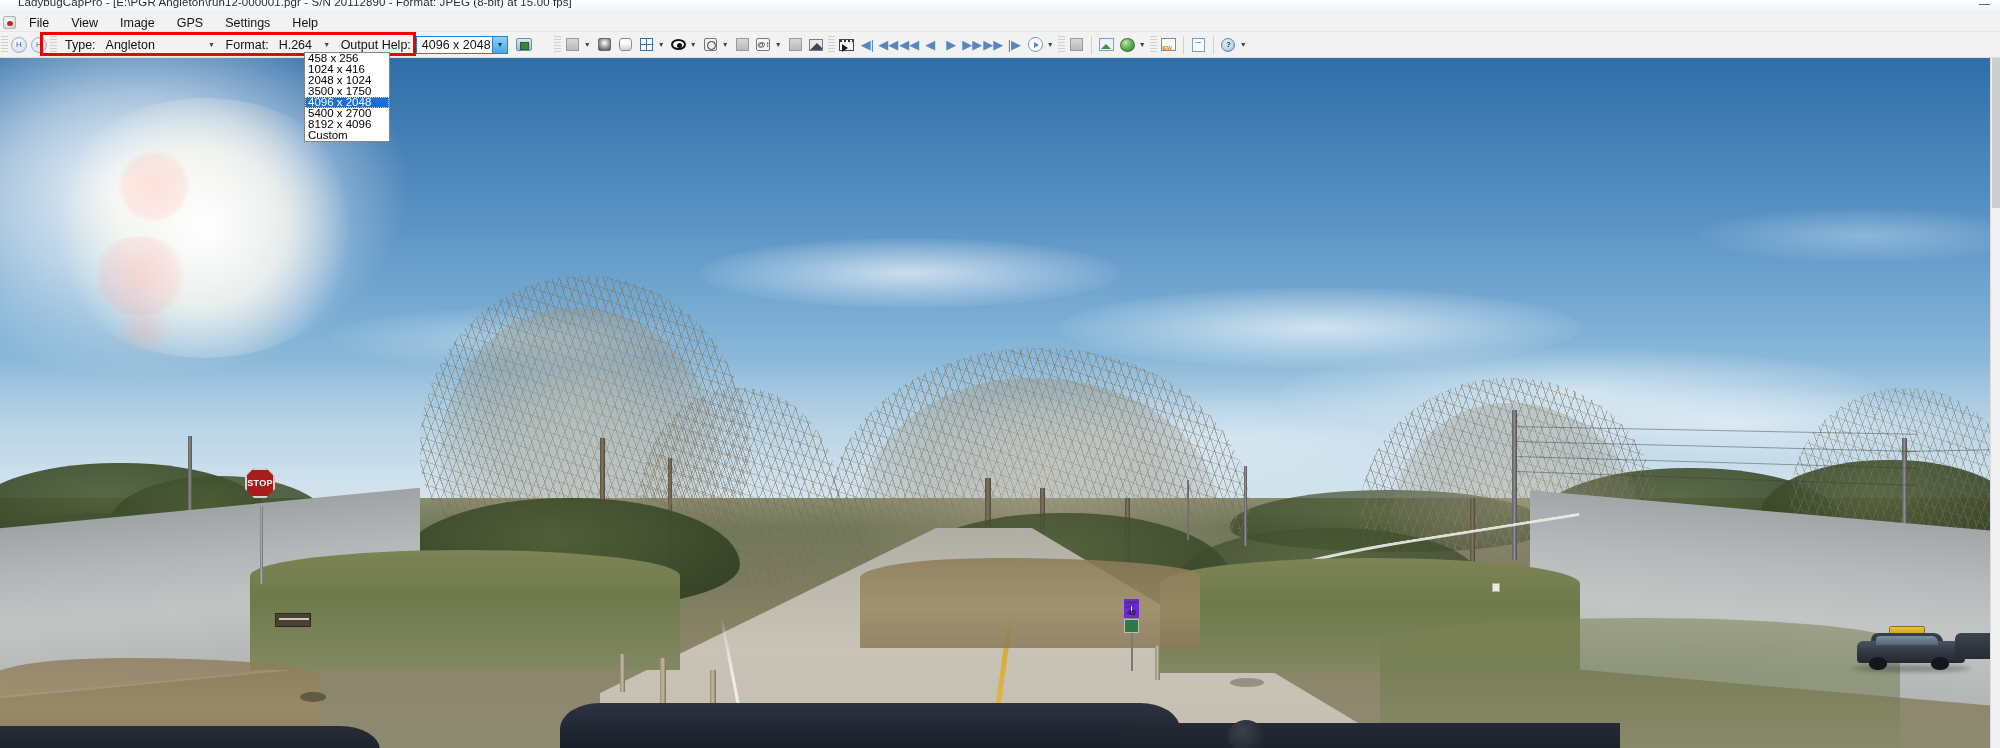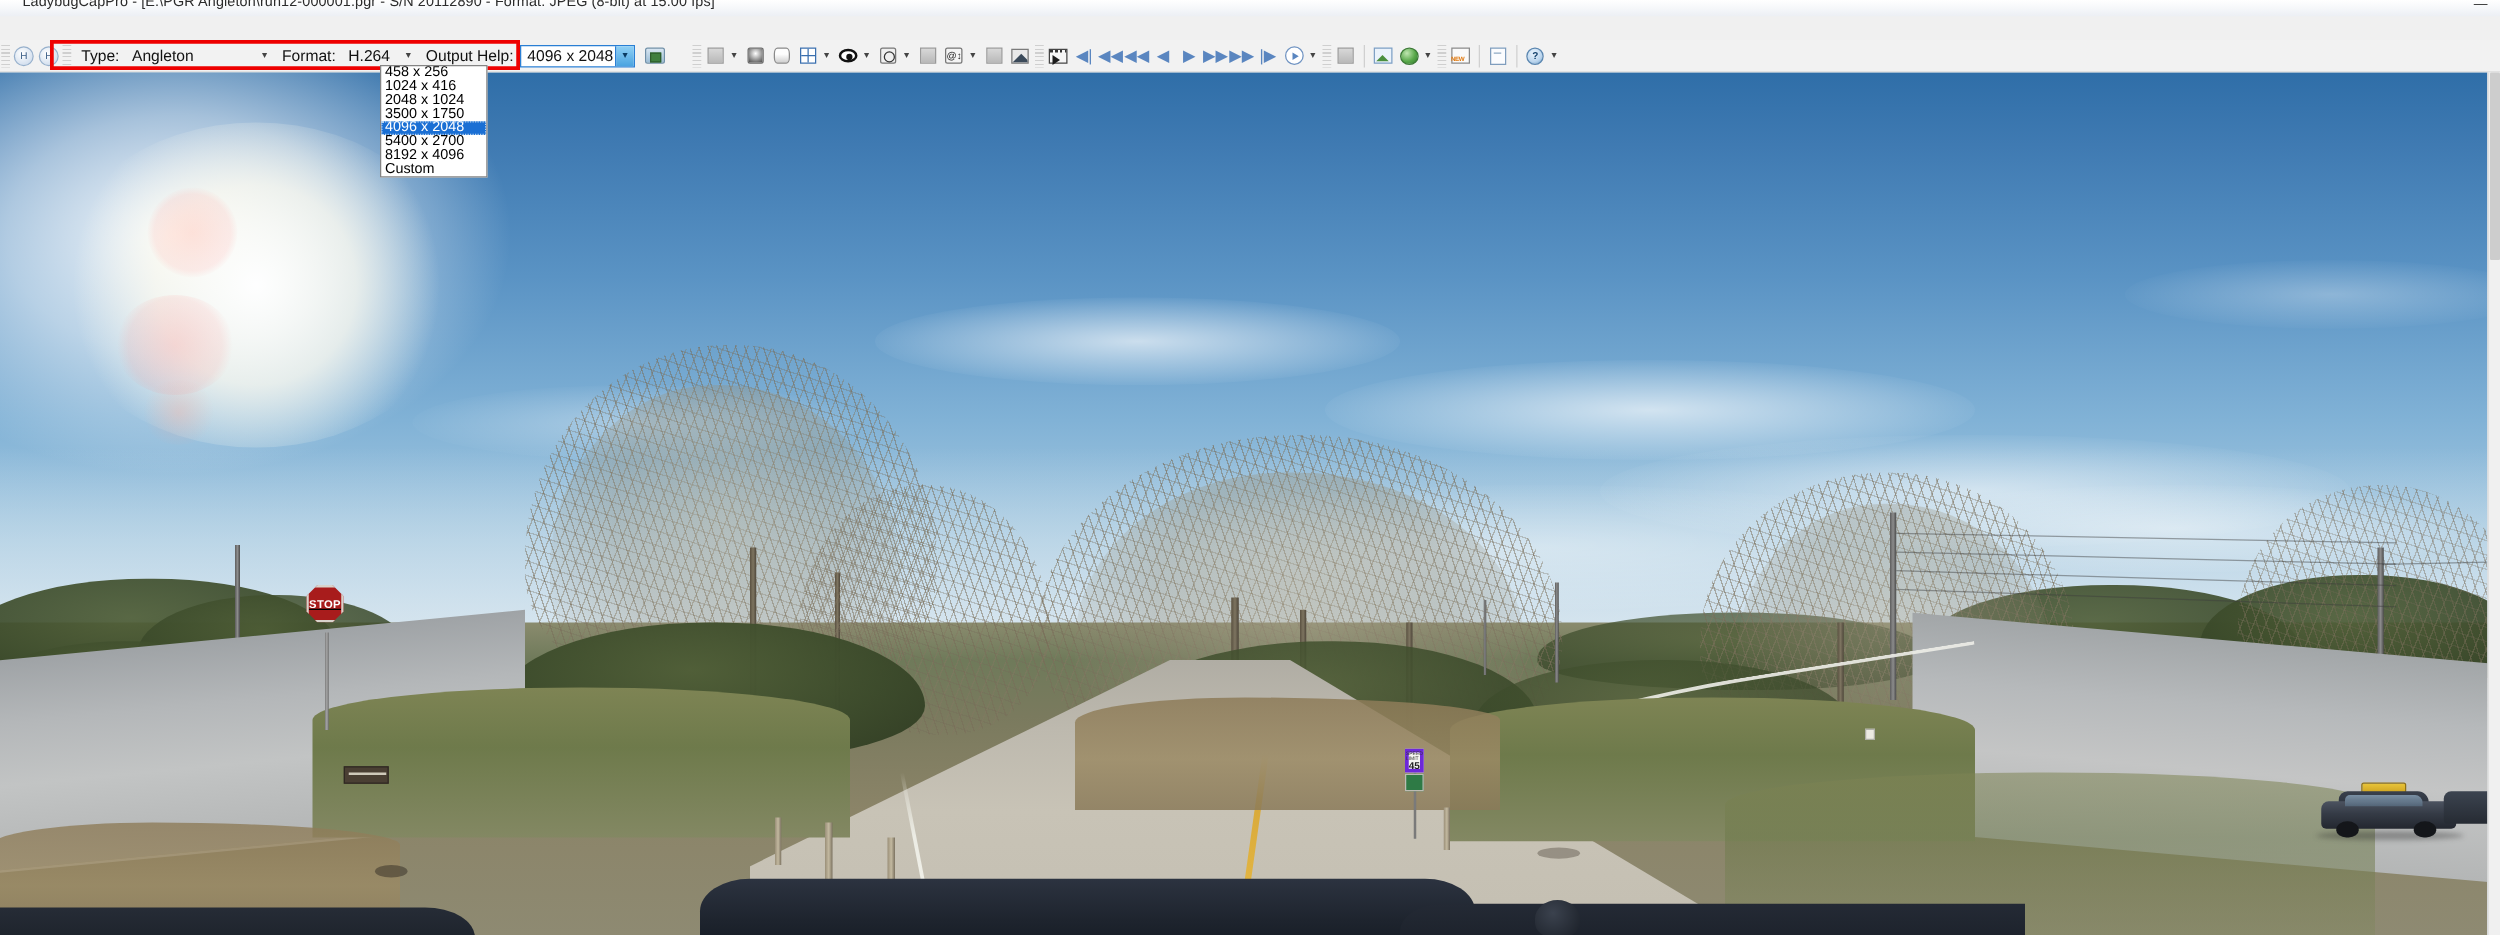--- a/index.html
+++ b/index.html
@@ -268,28 +268,28 @@
     border-radius: 40% 60% 0 0 / 20px 18px 0 0;
   }
 
   
   .stopsign-pole { position:absolute; left: 260px; top: 448px; width: 3px; height: 78px;
      background: linear-gradient(to right,#7c7c7c,#a6a6a6,#6a6a6a); }
   .stopsign {
     position:absolute; left: 245px; top: 410px; width: 30px; height: 30px;
     background: #a81c1c; border: 2px solid #d8d3cb;
     clip-path: polygon(30% 0%,70% 0%,100% 30%,100% 70%,70% 100%,30% 100%,0% 70%,0% 30%);
-    display:flex; align-items:center; justify-content:center;text-decoration:underline;
+    display:flex; align-items:center; justify-content:center;
   }
   .stopsign span { color:#fff; font-size: 9px; font-weight: bold; letter-spacing: 0.3px; font-family:"Liberation Sans",sans-serif; }
 
   
   .speed-pole { position:absolute; left: 1131px; top: 545px; width: 2px; height: 68px; background:#7a7a7a; }
   .speed-sign { position:absolute; left: 1124px; top: 541px; width: 15px; height: 19px;
-     background:#f4f4ef; border: 3px solid #6d28d9; display:flex; flex-direction:column; align-items:center; justify-content:center;}
+     background:#f4f4ef; border: 7px solid #6d28d9; display:flex; flex-direction:column; align-items:center; justify-content:center;}
   .speed-sign .a { font-size: 4px; color:#333; line-height:1; }
   .speed-sign .b { font-size: 8px; color:#222; font-weight:bold; line-height:1; }
   .green-sign { position:absolute; left: 1124px; top: 561px; width: 15px; height: 14px;
      background:#2e7a45; border:1px solid #bcbcb4; }
 
   
   .mini-sign { position:absolute; left: 1492px; top: 525px; width: 8px; height: 9px; background:#eceae2; border:1px solid #b0b0a8;}
 
   
   .suv {
@@ -371,20 +371,31 @@
 
 <div class="app">
 
   <div class="titlebar">
     <div class="titlebar-text">LadybugCapPro - [E:\PGR Angleton\run12-000001.pgr - S/N 20112890 - Format: JPEG (8-bit) at 15.00 fps]</div>
     <div class="titlebar-buttons">
       <span>—</span>
     </div>
   </div>
 
+  <div class="menubar">
+    <div class="app-icon"></div>
+    <div class="menu-items">
+      <div class="menu-item">File</div>
+      <div class="menu-item">View</div>
+      <div class="menu-item">Image</div>
+      <div class="menu-item">GPS</div>
+      <div class="menu-item">Settings</div>
+      <div class="menu-item">Help</div>
+    </div>
+  </div>
 
   <div class="toolbar">
 
     <div class="tb-grip"></div>
 
     <div class="nav-btn">H</div>
     <div class="nav-btn">H</div>
 
     <div class="tb-grip"></div>
 

